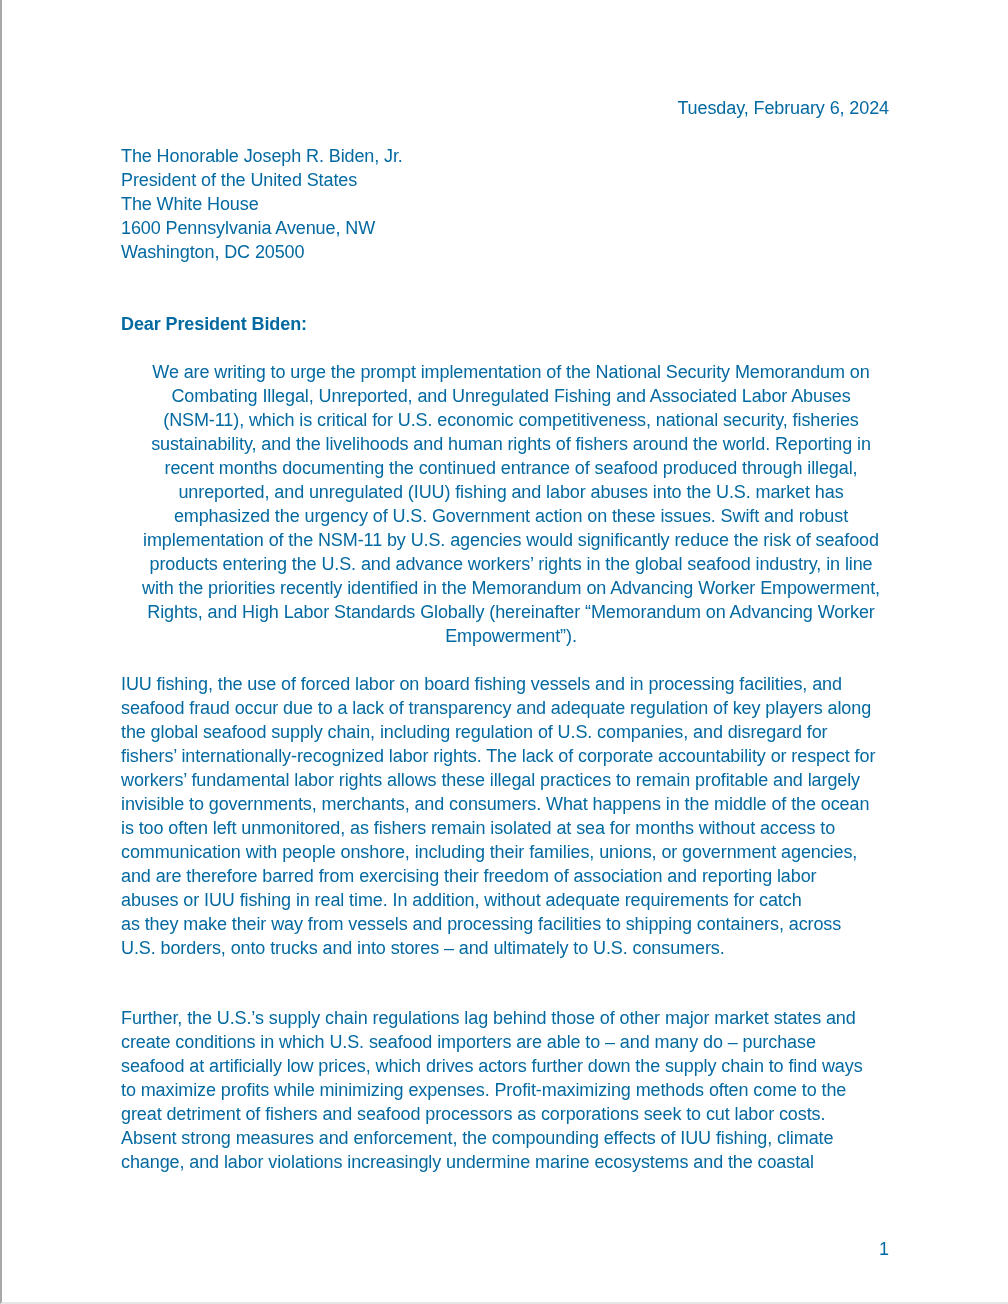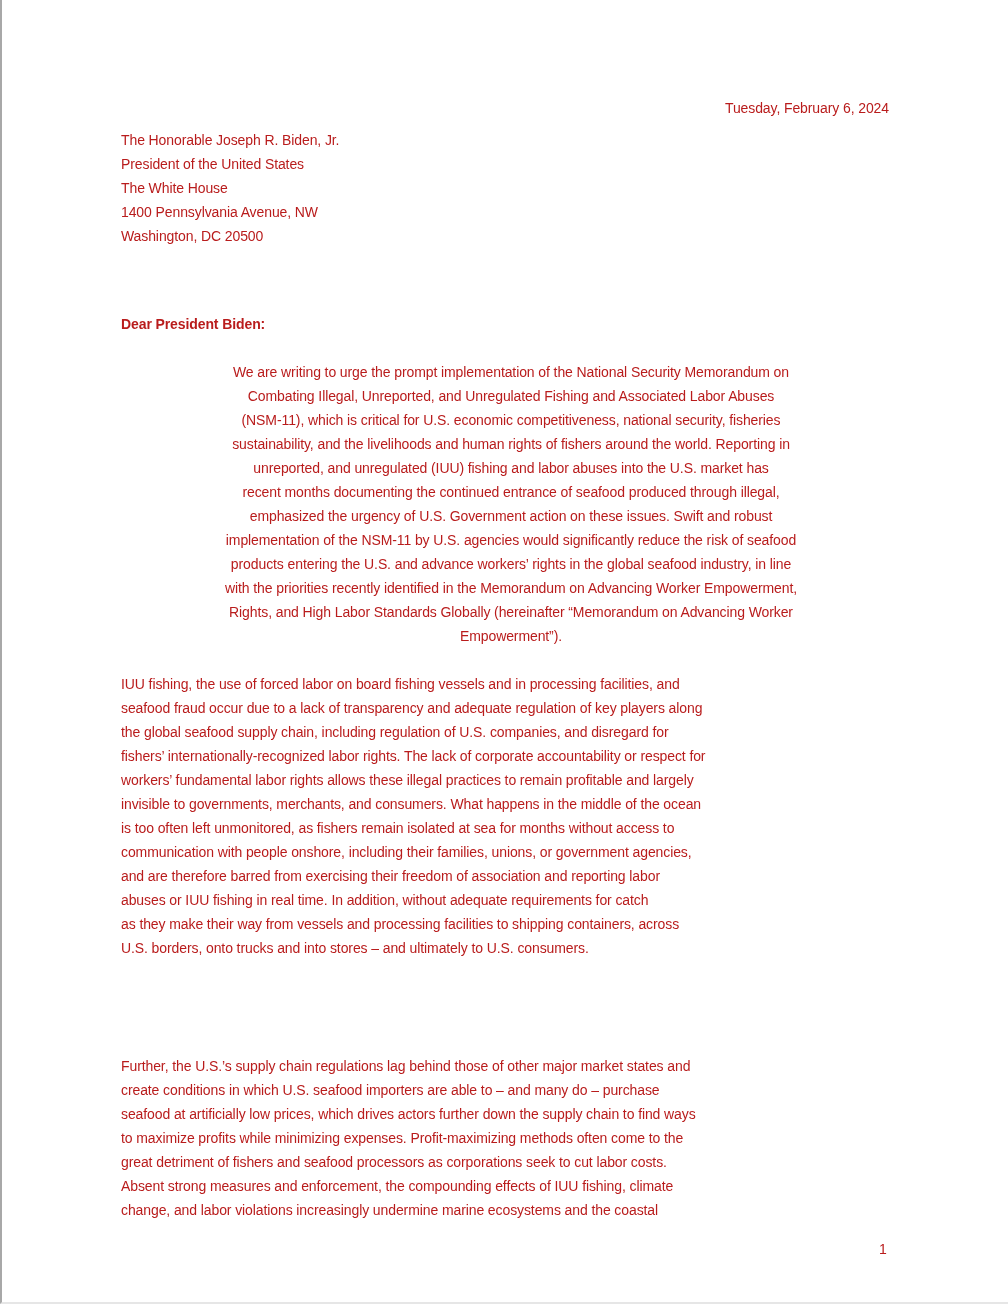--- a/index.html
+++ b/index.html
@@ -4,59 +4,59 @@
 <style>
   html, body { margin: 0; padding: 0; background: #ffffff; }
   body { width: 1008px; height: 1304px; position: relative; overflow: hidden; }
   .page {
     position: absolute; left: 0; top: 0; width: 1006px; height: 1302px;
     border-left: 2px solid #a8a8a8; border-bottom: 2px solid #e6e6e6;
     background: #fff;
   }
   .text {
     font-family: "Liberation Sans", sans-serif;
-    font-size: 14px;
-    color: #b91c1c;
+    font-size: 18px;
+    color: #0369a1;
     line-height: 24px;
     letter-spacing: -0.1px;
   }
   .date { position: absolute; top: 96px; right: 119px; white-space: nowrap; }
-  .address { position: absolute; top: 128px; left: 119px; }
+  .address { position: absolute; top: 144px; left: 119px; }
   .address div { white-space: nowrap; }
   .salutation { position: absolute; top: 312px; left: 119px; font-weight: bold; text-align: right; }
   .para { position: absolute; left: 119px; width: 780px; }
   .para .line { white-space: nowrap; display: block; }
   #p1 { top: 360px; text-align: center; }
   #p2 { top: 672px; }
-  #p3 { top: 1006px; margin-top: 48px; }
+  #p3 { top: 1006px; }
   .page-number { position: absolute; top: 1237px; left: 877px; }
 </style>
 </head>
 <body>
 
 <div class="page">
   <div class="text date">Tuesday, February 6, 2024</div>
 
   <div class="text address">
     <div>The Honorable Joseph R. Biden, Jr.</div>
     <div>President of the United States</div>
     <div>The White House</div>
-    <div>1400 Pennsylvania Avenue, NW</div>
+    <div>1600 Pennsylvania Avenue, NW</div>
     <div>Washington, DC 20500</div>
   </div>
 
   <div class="text salutation">Dear President Biden:</div>
 
   <div class="text para" id="p1">
       <span class="line">We are writing to urge the prompt implementation of the National Security Memorandum on</span>
       <span class="line">Combating Illegal, Unreported, and Unregulated Fishing and Associated Labor Abuses</span>
       <span class="line">(NSM-11), which is critical for U.S. economic competitiveness, national security, fisheries</span>
       <span class="line">sustainability, and the livelihoods and human rights of fishers around the world. Reporting in</span>
+      <span class="line">recent months documenting the continued entrance of seafood produced through illegal,</span>
       <span class="line">unreported, and unregulated (IUU) fishing and labor abuses into the U.S. market has</span>
-      <span class="line">recent months documenting the continued entrance of seafood produced through illegal,</span>
       <span class="line">emphasized the urgency of U.S. Government action on these issues. Swift and robust</span>
       <span class="line">implementation of the NSM-11 by U.S. agencies would significantly reduce the risk of seafood</span>
       <span class="line">products entering the U.S. and advance workers’ rights in the global seafood industry, in line</span>
       <span class="line">with the priorities recently identified in the Memorandum on Advancing Worker Empowerment,</span>
       <span class="line">Rights, and High Labor Standards Globally (hereinafter “Memorandum on Advancing Worker</span>
       <span class="line">Empowerment”).</span>
     </div>
   <div class="text para" id="p2">
       <span class="line">IUU fishing, the use of forced labor on board fishing vessels and in processing facilities, and</span>
       <span class="line">seafood fraud occur due to a lack of transparency and adequate regulation of key players along</span>

